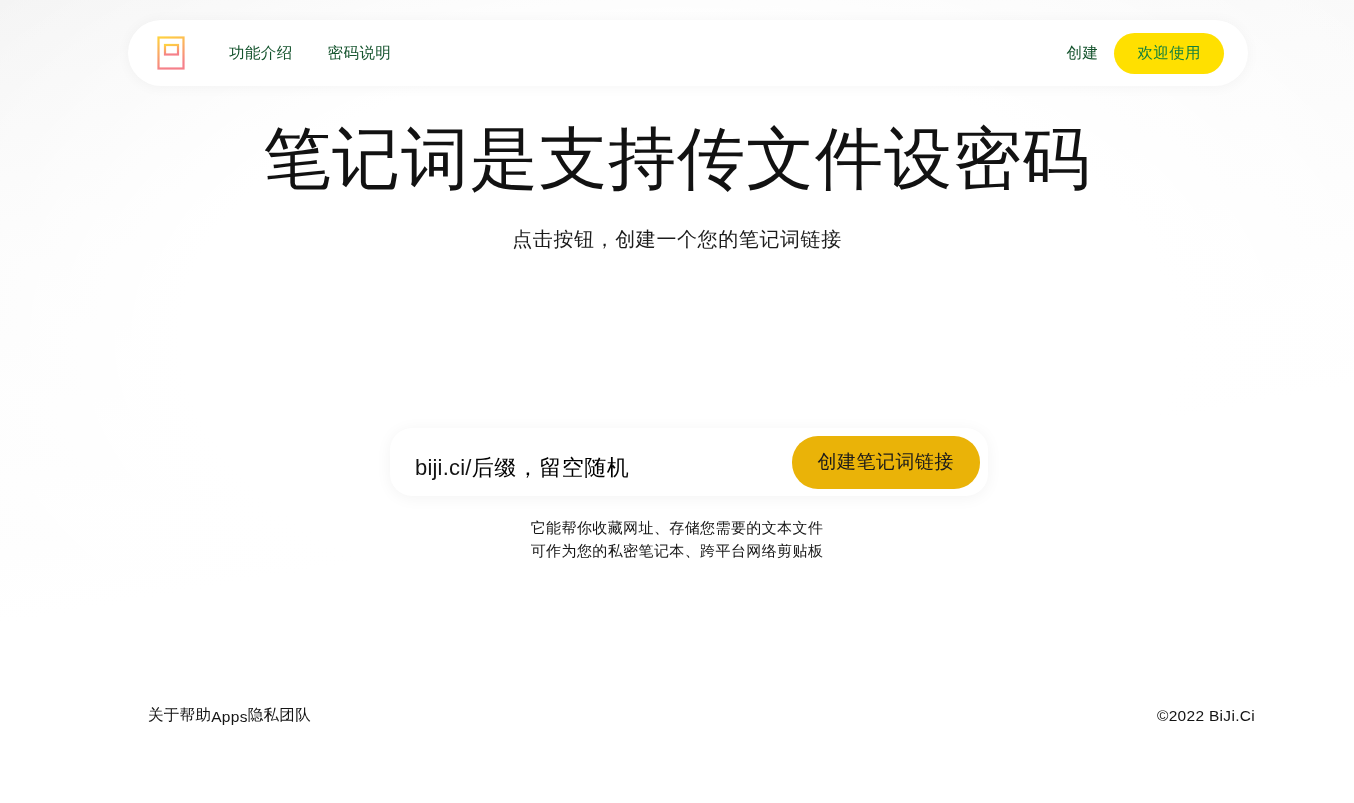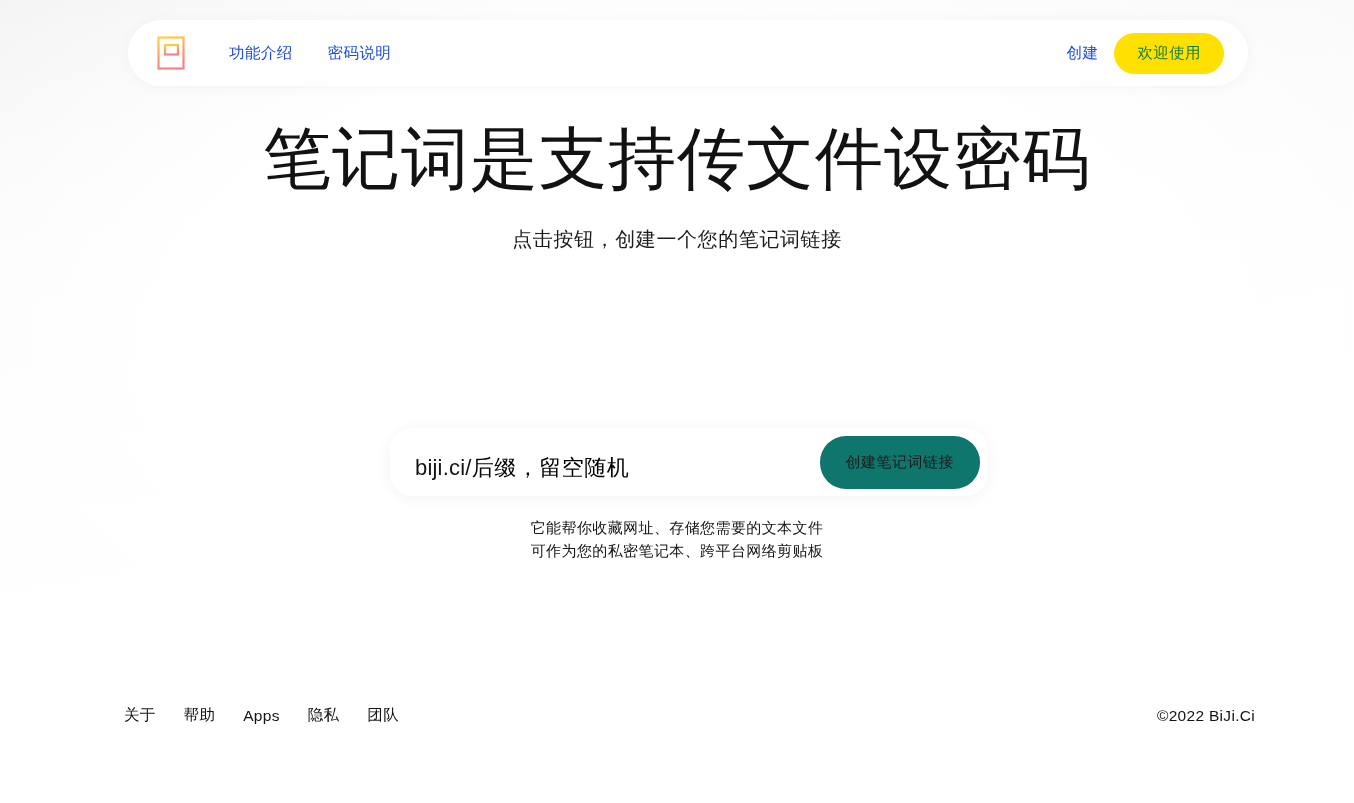--- a/index.html
+++ b/index.html
@@ -52,21 +52,21 @@
 
   .nav-left {
     display: flex;
     align-items: center;
     margin-left: 42px;
     gap: 35px;
   }
 
   .nav-link {
     font-size: 15.5px;
-    color: #1d4ed8;
+    color: #14532d;
     letter-spacing: 0.4px;
     cursor: pointer;
     white-space: nowrap;
   }
 
   .nav-right {
     margin-left: auto;
     display: flex;
     align-items: center;
     gap: 16px;
@@ -142,27 +142,27 @@
     letter-spacing: 0.2px;
   }
 
   .url-placeholder {
     color: #000000;
     letter-spacing: 0.5px;
   }
 
   .create-btn {
     flex: 0 0 auto;
-    background: #0f766e;
+    background: #eab308;
     color: #1a1a1a;
     border: none;
     border-radius: 26px;
     padding: 0 26px;
     height: 53px;
-    font-size: 15px;
+    font-size: 19px;
     letter-spacing: 0.5px;
     cursor: pointer;
     font-family: inherit;
     white-space: nowrap;
   }
 
   
   .description {
     position: absolute;
     top: 516px;
@@ -182,22 +182,22 @@
     left: 124px;
     right: 99px;
     top: 705px;
     display: flex;
     align-items: center;
     justify-content: space-between;
   }
 
   .footer-links {
     display: flex;
-    align-items: center;
-    gap: 28px;
+    align-items: flex-end;
+    margin-left: 24px;
   }
 
   .footer-link {
     font-size: 15.5px;
     color: #141414;
     cursor: pointer;
     letter-spacing: 0.3px;
     white-space: nowrap;
   }
 

